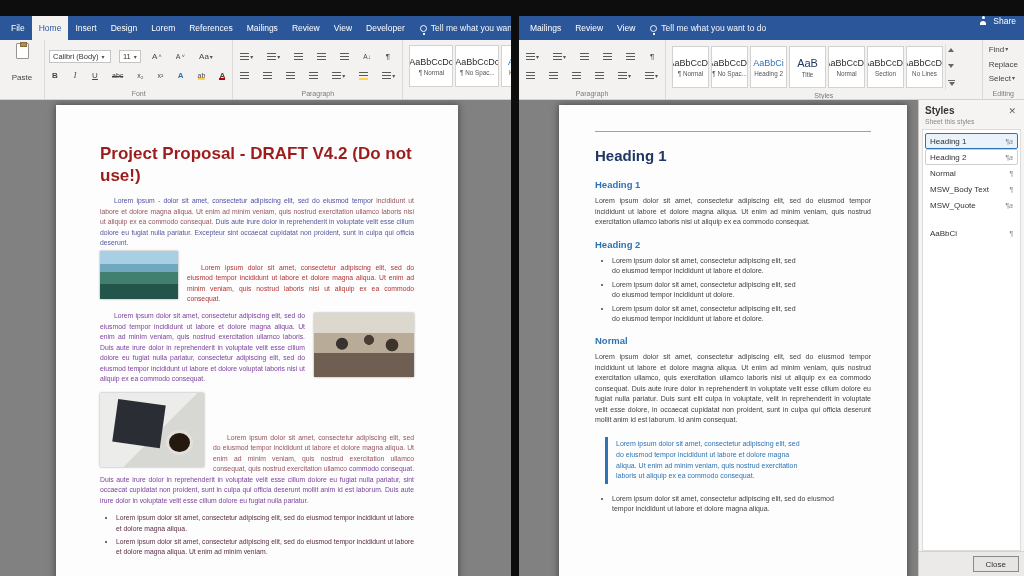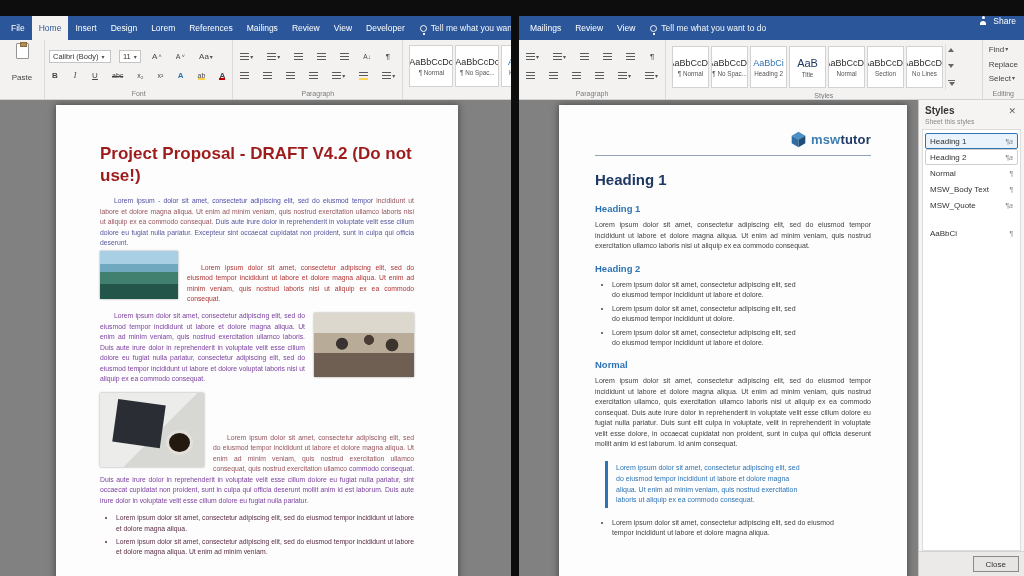--- a/index.html
+++ b/index.html
@@ -439,28 +439,20 @@
             <span>Select</span>
             <span class="caret">▾</span>
           </span>
       </div>
       <div class="glabel">Editing</div>
     </div>
   </div>
 
   <div class="doc-area">
     <div class="page right-page">
-      <div class="logo-row">
-        <svg width="17" height="17" viewBox="0 0 20 20">
-          <polygon points="10,1 18,5.5 10,10 2,5.5" fill="#4a90c4"></polygon>
-          <polygon points="2,5.5 10,10 10,19 2,14.5" fill="#2e6da4"></polygon>
-          <polygon points="18,5.5 10,10 10,19 18,14.5" fill="#1f4e79"></polygon>
-        </svg>
-        <span class="logo-text"><span class="logo-msw">msw</span><span class="logo-tutor">tutor</span></span>
-      </div>
       <hr>
       <h1 class="rh1">Heading 1</h1>
       <h2 class="rh2">Heading 1</h2>
       <p class="rp">Lorem ipsum dolor sit amet, consectetur adipiscing elit, sed do eiusmod tempor incididunt ut labore et dolore magna aliqua. Ut enim ad minim veniam, quis nostrud exercitation ullamco laboris nisi ut aliquip ex ea commodo consequat.</p>
       <h2 class="rh2">Heading 2</h2>
       <ul class="rbul">
         <li>Lorem ipsum dolor sit amet, consectetur adipiscing elit, sed do eiusmod tempor incididunt ut labore et dolore.</li>
         <li>Lorem ipsum dolor sit amet, consectetur adipiscing elit, sed do eiusmod tempor incididunt ut dolore.</li>
         <li>Lorem ipsum dolor sit amet, consectetur adipiscing elit, sed do eiusmod tempor incididunt ut labore et dolore.</li>
       </ul>

